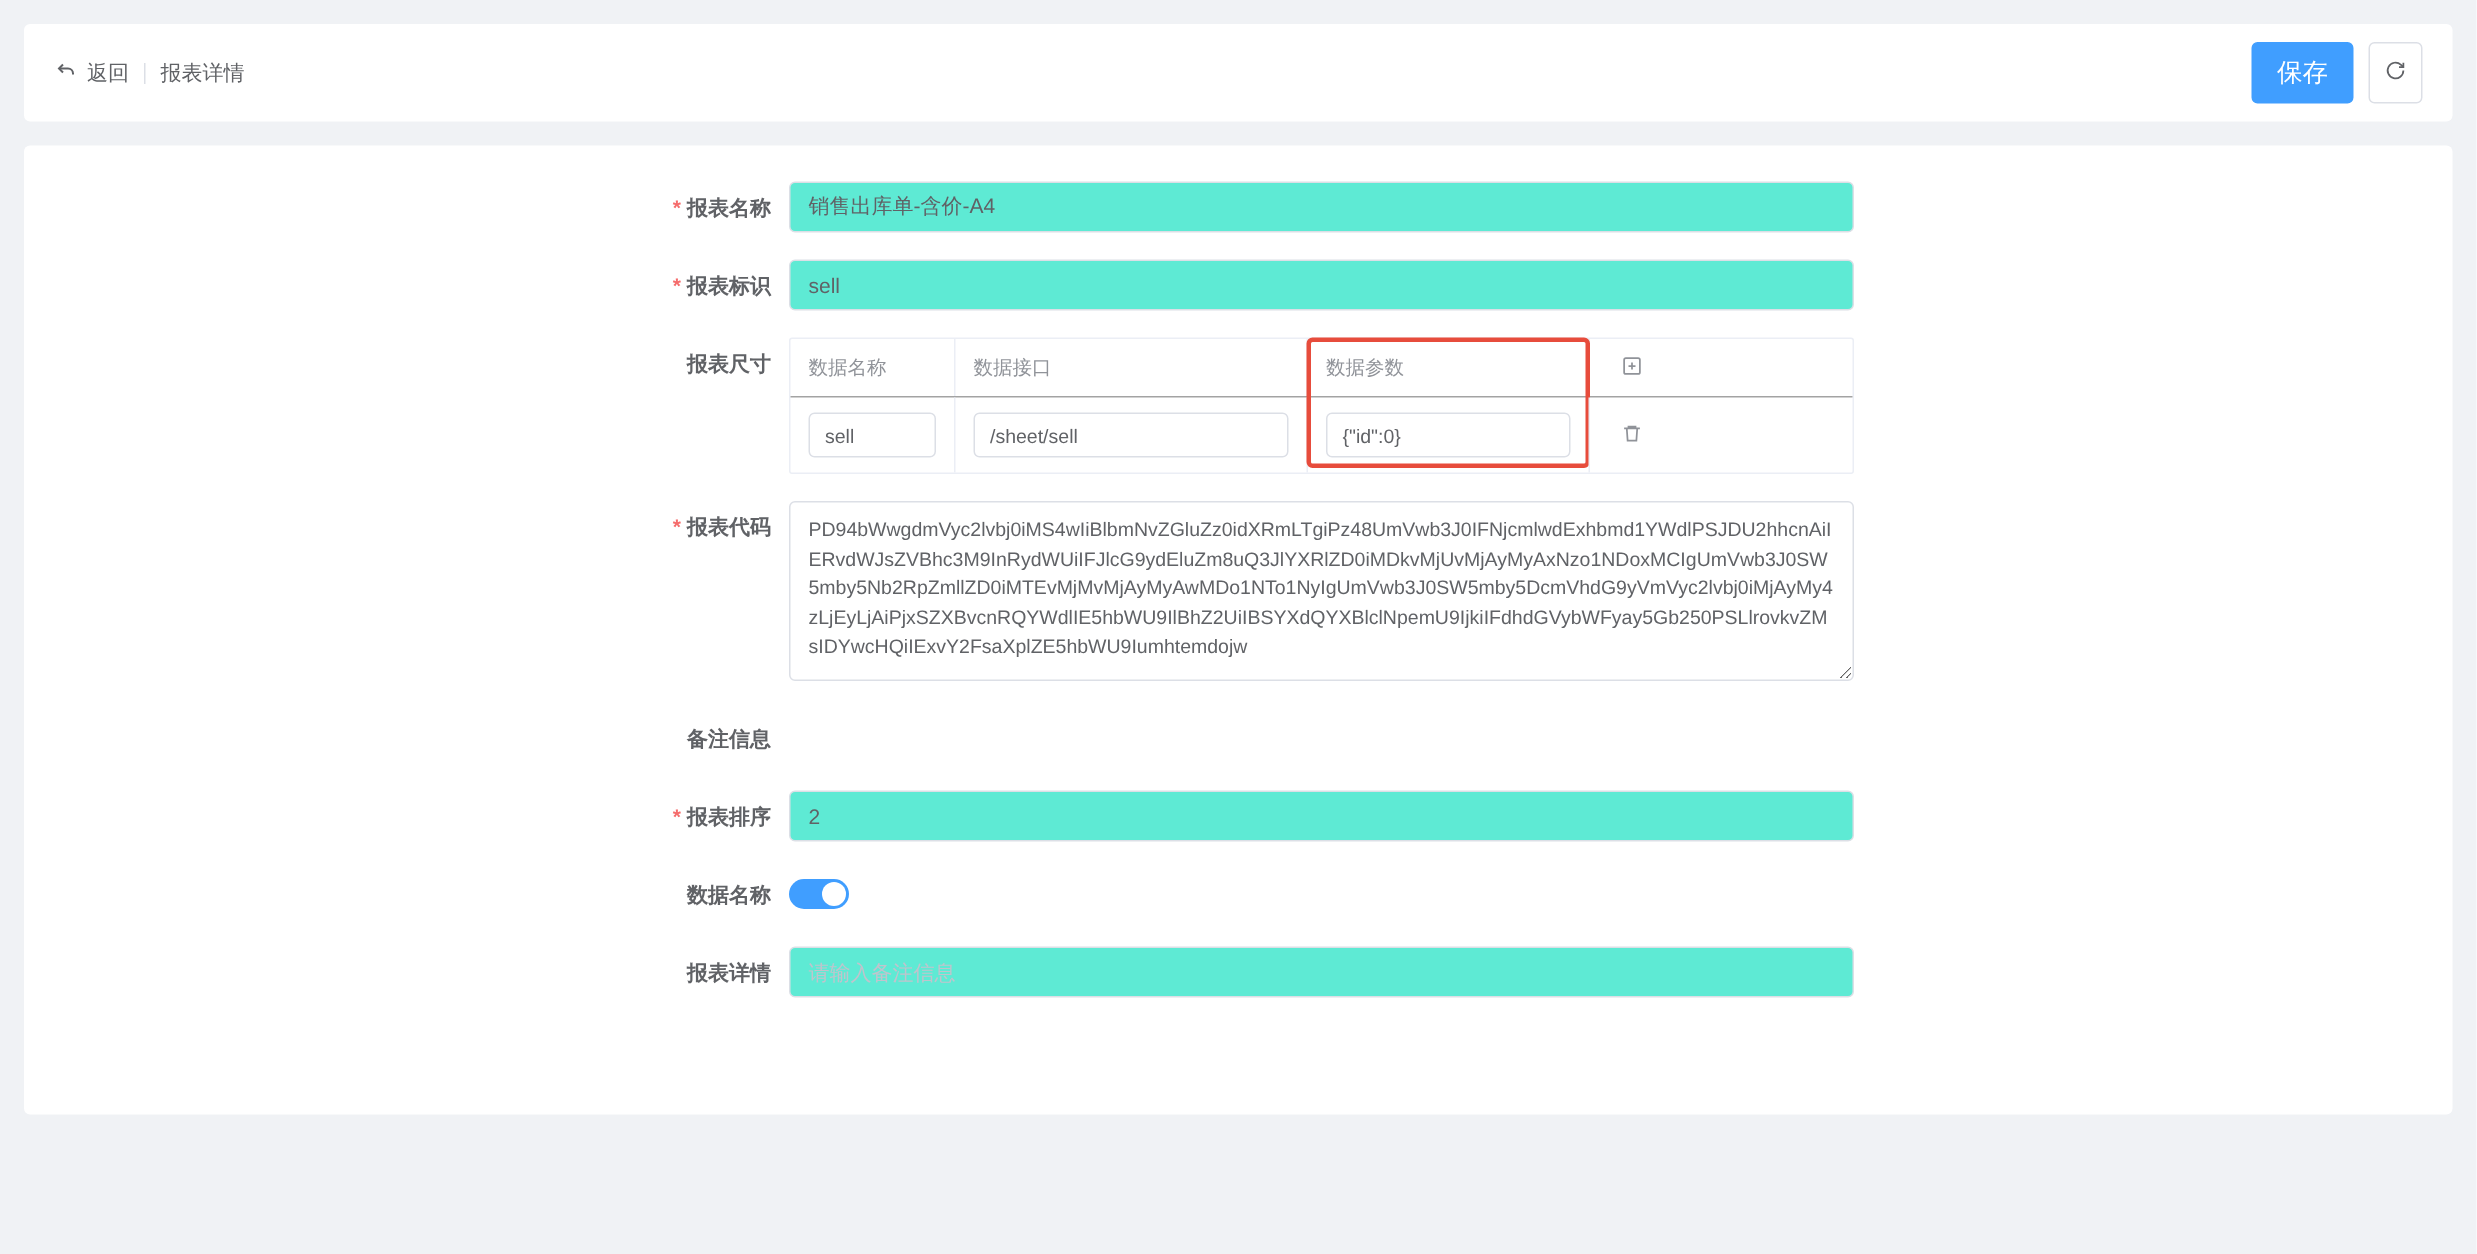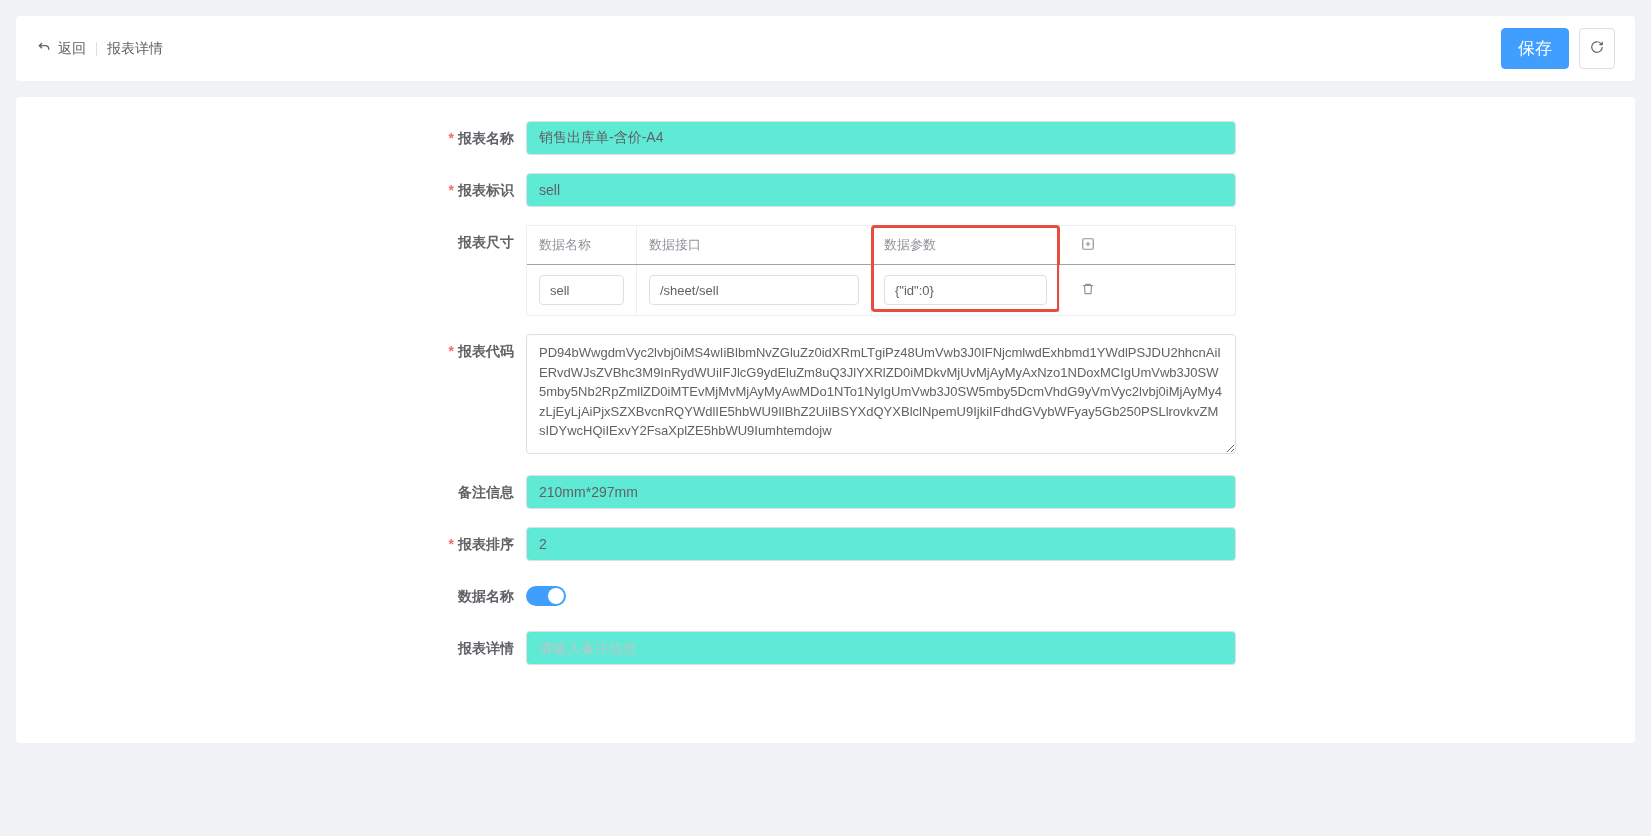--- a/index.html
+++ b/index.html
@@ -291,23 +291,20 @@
 
       <div class="form-row">
         <label class="form-label required">报表代码</label>
         <div class="form-control">
           <textarea class="textarea" style="">PD94bWwgdmVyc2lvbj0iMS4wIiBlbmNvZGluZz0idXRmLTgiPz48UmVwb3J0IFNjcmlwdExhbmd1YWdlPSJDU2hhcnAiIERvdWJsZVBhc3M9InRydWUiIFJlcG9ydEluZm8uQ3JlYXRlZD0iMDkvMjUvMjAyMyAxNzo1NDoxMCIgUmVwb3J0SW5mby5Nb2RpZmllZD0iMTEvMjMvMjAyMyAwMDo1NTo1NyIgUmVwb3J0SW5mby5DcmVhdG9yVmVyc2lvbj0iMjAyMy4zLjEyLjAiPjxSZXBvcnRQYWdlIE5hbWU9IlBhZ2UiIBSYXdQYXBlclNpemU9IjkiIFdhdGVybWFyay5Gb250PSLlrovkvZMsIDYwcHQiIExvY2FsaXplZE5hbWU9Iumhtemdojw</textarea>
         </div>
       </div>
 
       <div class="form-row">
         <label class="form-label">备注信息</label>
-        <div class="form-control">
-          <input class="input" value="210mm*297mm" style="">
-        </div>
       </div>
 
 
       <div class="form-row">
         <label class="form-label required">报表排序</label>
         <div class="form-control">
           <input class="input" value="2" style="">
         </div>
       </div>
 

